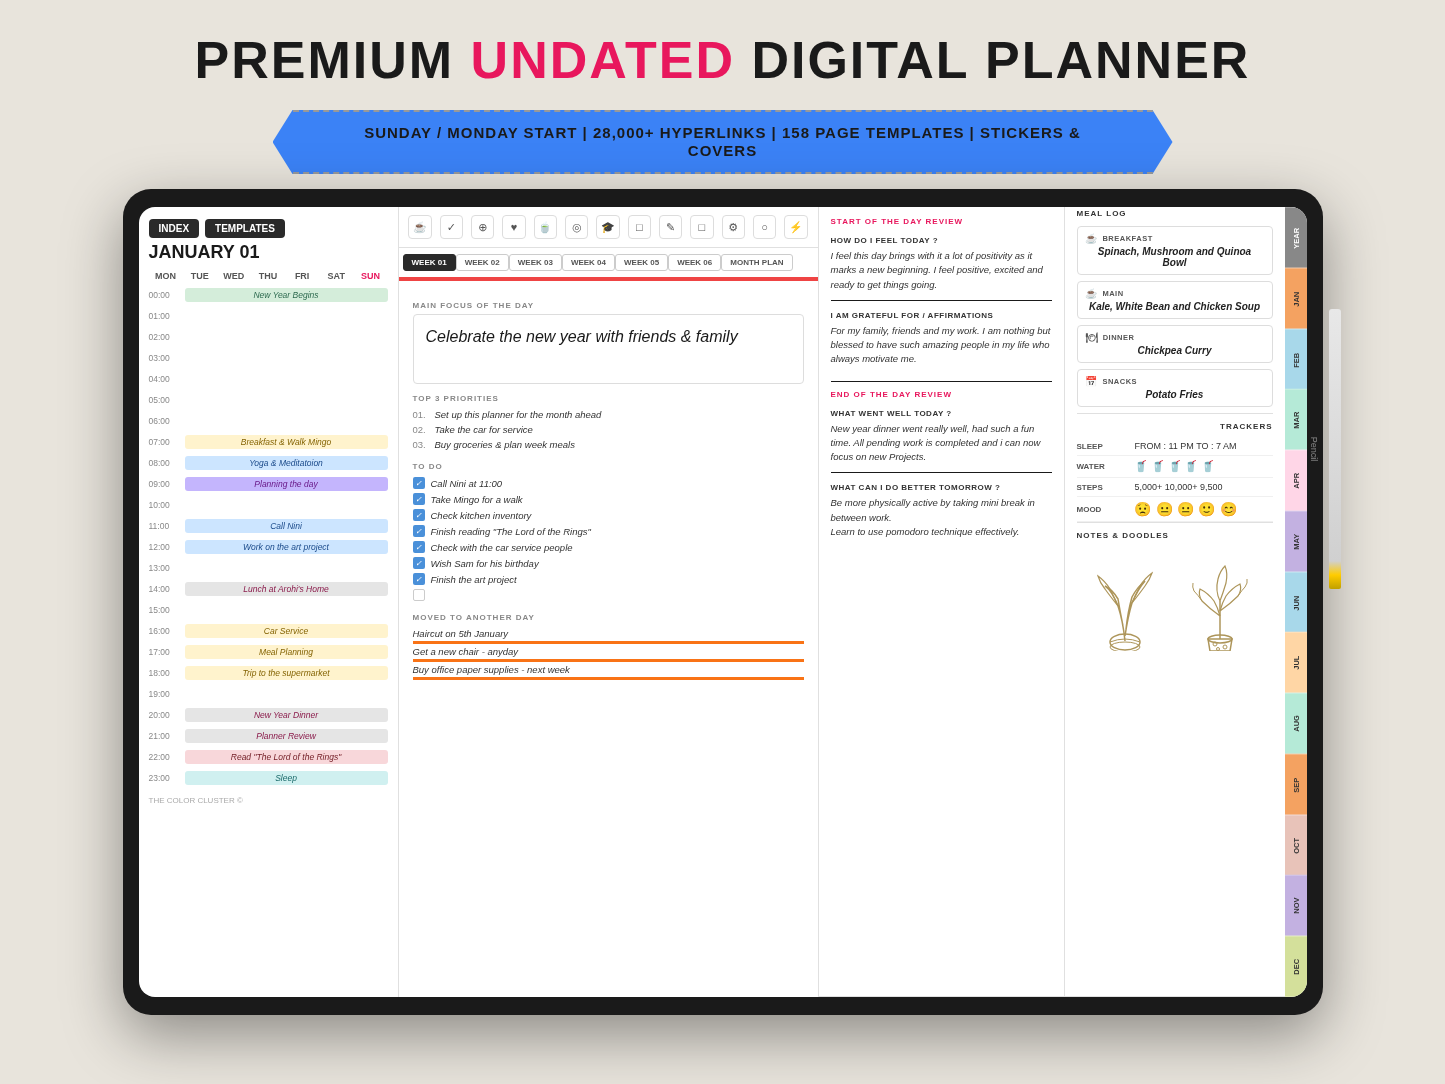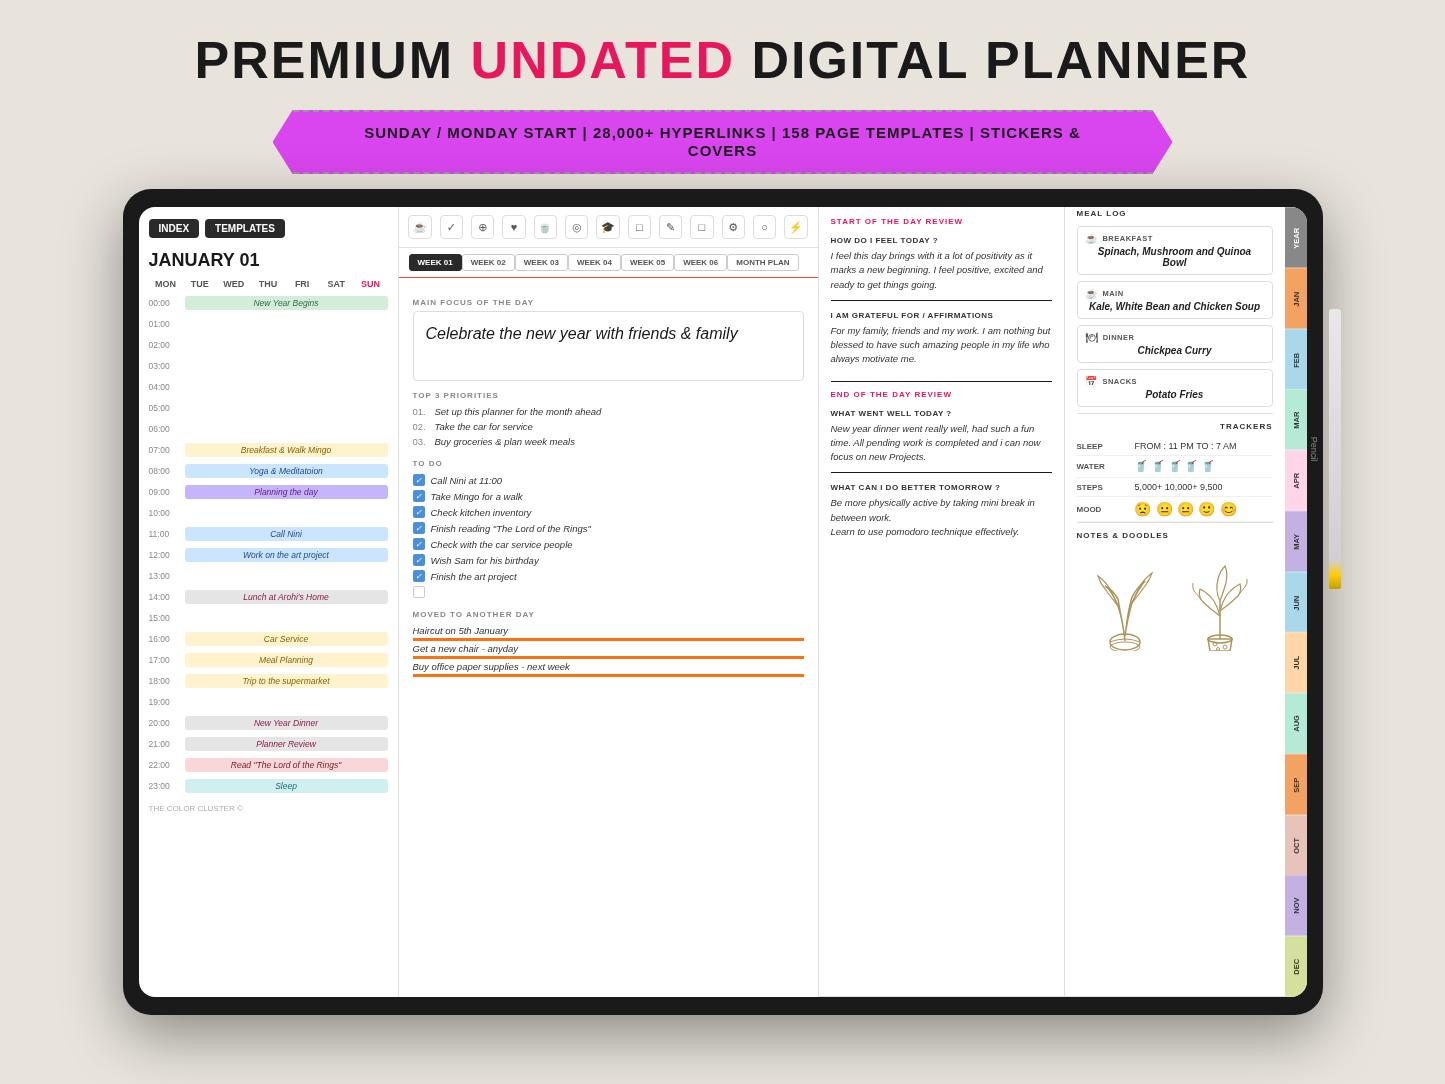--- a/index.html
+++ b/index.html
@@ -28,21 +28,21 @@
     }
 
     
     .banner-wrap {
       position: relative;
       text-align: center;
       margin: 10px auto;
       width: 900px;
     }
     .banner-bg {
-      background: #d946ef;
+      background: #3b82f6;
       border-top: 2px dashed #999;
       border-bottom: 2px dashed #999;
       padding: 12px 60px;
       clip-path: polygon(20px 0%, calc(100% - 20px) 0%, 100% 50%, calc(100% - 20px) 100%, 20px 100%, 0% 50%);
     }
     .banner-text {
       font-size: 15px;
       font-weight: 800;
       letter-spacing: 1px;
       color: #1a1a1a;
@@ -96,21 +96,21 @@
       padding: 12px 10px;
       font-size: 10px;
       overflow-y: auto;
       flex-shrink: 0;
     }
 
     
     .nav-buttons {
       display: flex;
       gap: 6px;
-      margin-bottom: 12px;
+      margin-bottom: 4px;
       align-items: center;
     }
     .nav-btn {
       background: #2a2a2a;
       color: #fff;
       border: none;
       border-radius: 4px;
       padding: 4px 10px;
       font-size: 10px;
       font-weight: 700;
@@ -199,22 +199,22 @@
       align-items: center;
       justify-content: center;
       font-size: 11px;
       cursor: pointer;
       color: #555;
     }
 
     .week-tabs {
       display: flex;
       gap: 0;
-      padding: 6px 10px;
-      border-bottom: 1px solid #ef4444;
+      padding: 6px 4px;
+      border-bottom: 4px solid #ef4444;
     }
     .week-tab {
       border: 1px solid #ccc;
       border-radius: 3px;
       padding: 3px 8px;
       font-size: 8px;
       font-weight: 700;
       color: #555;
       cursor: pointer;
     }

